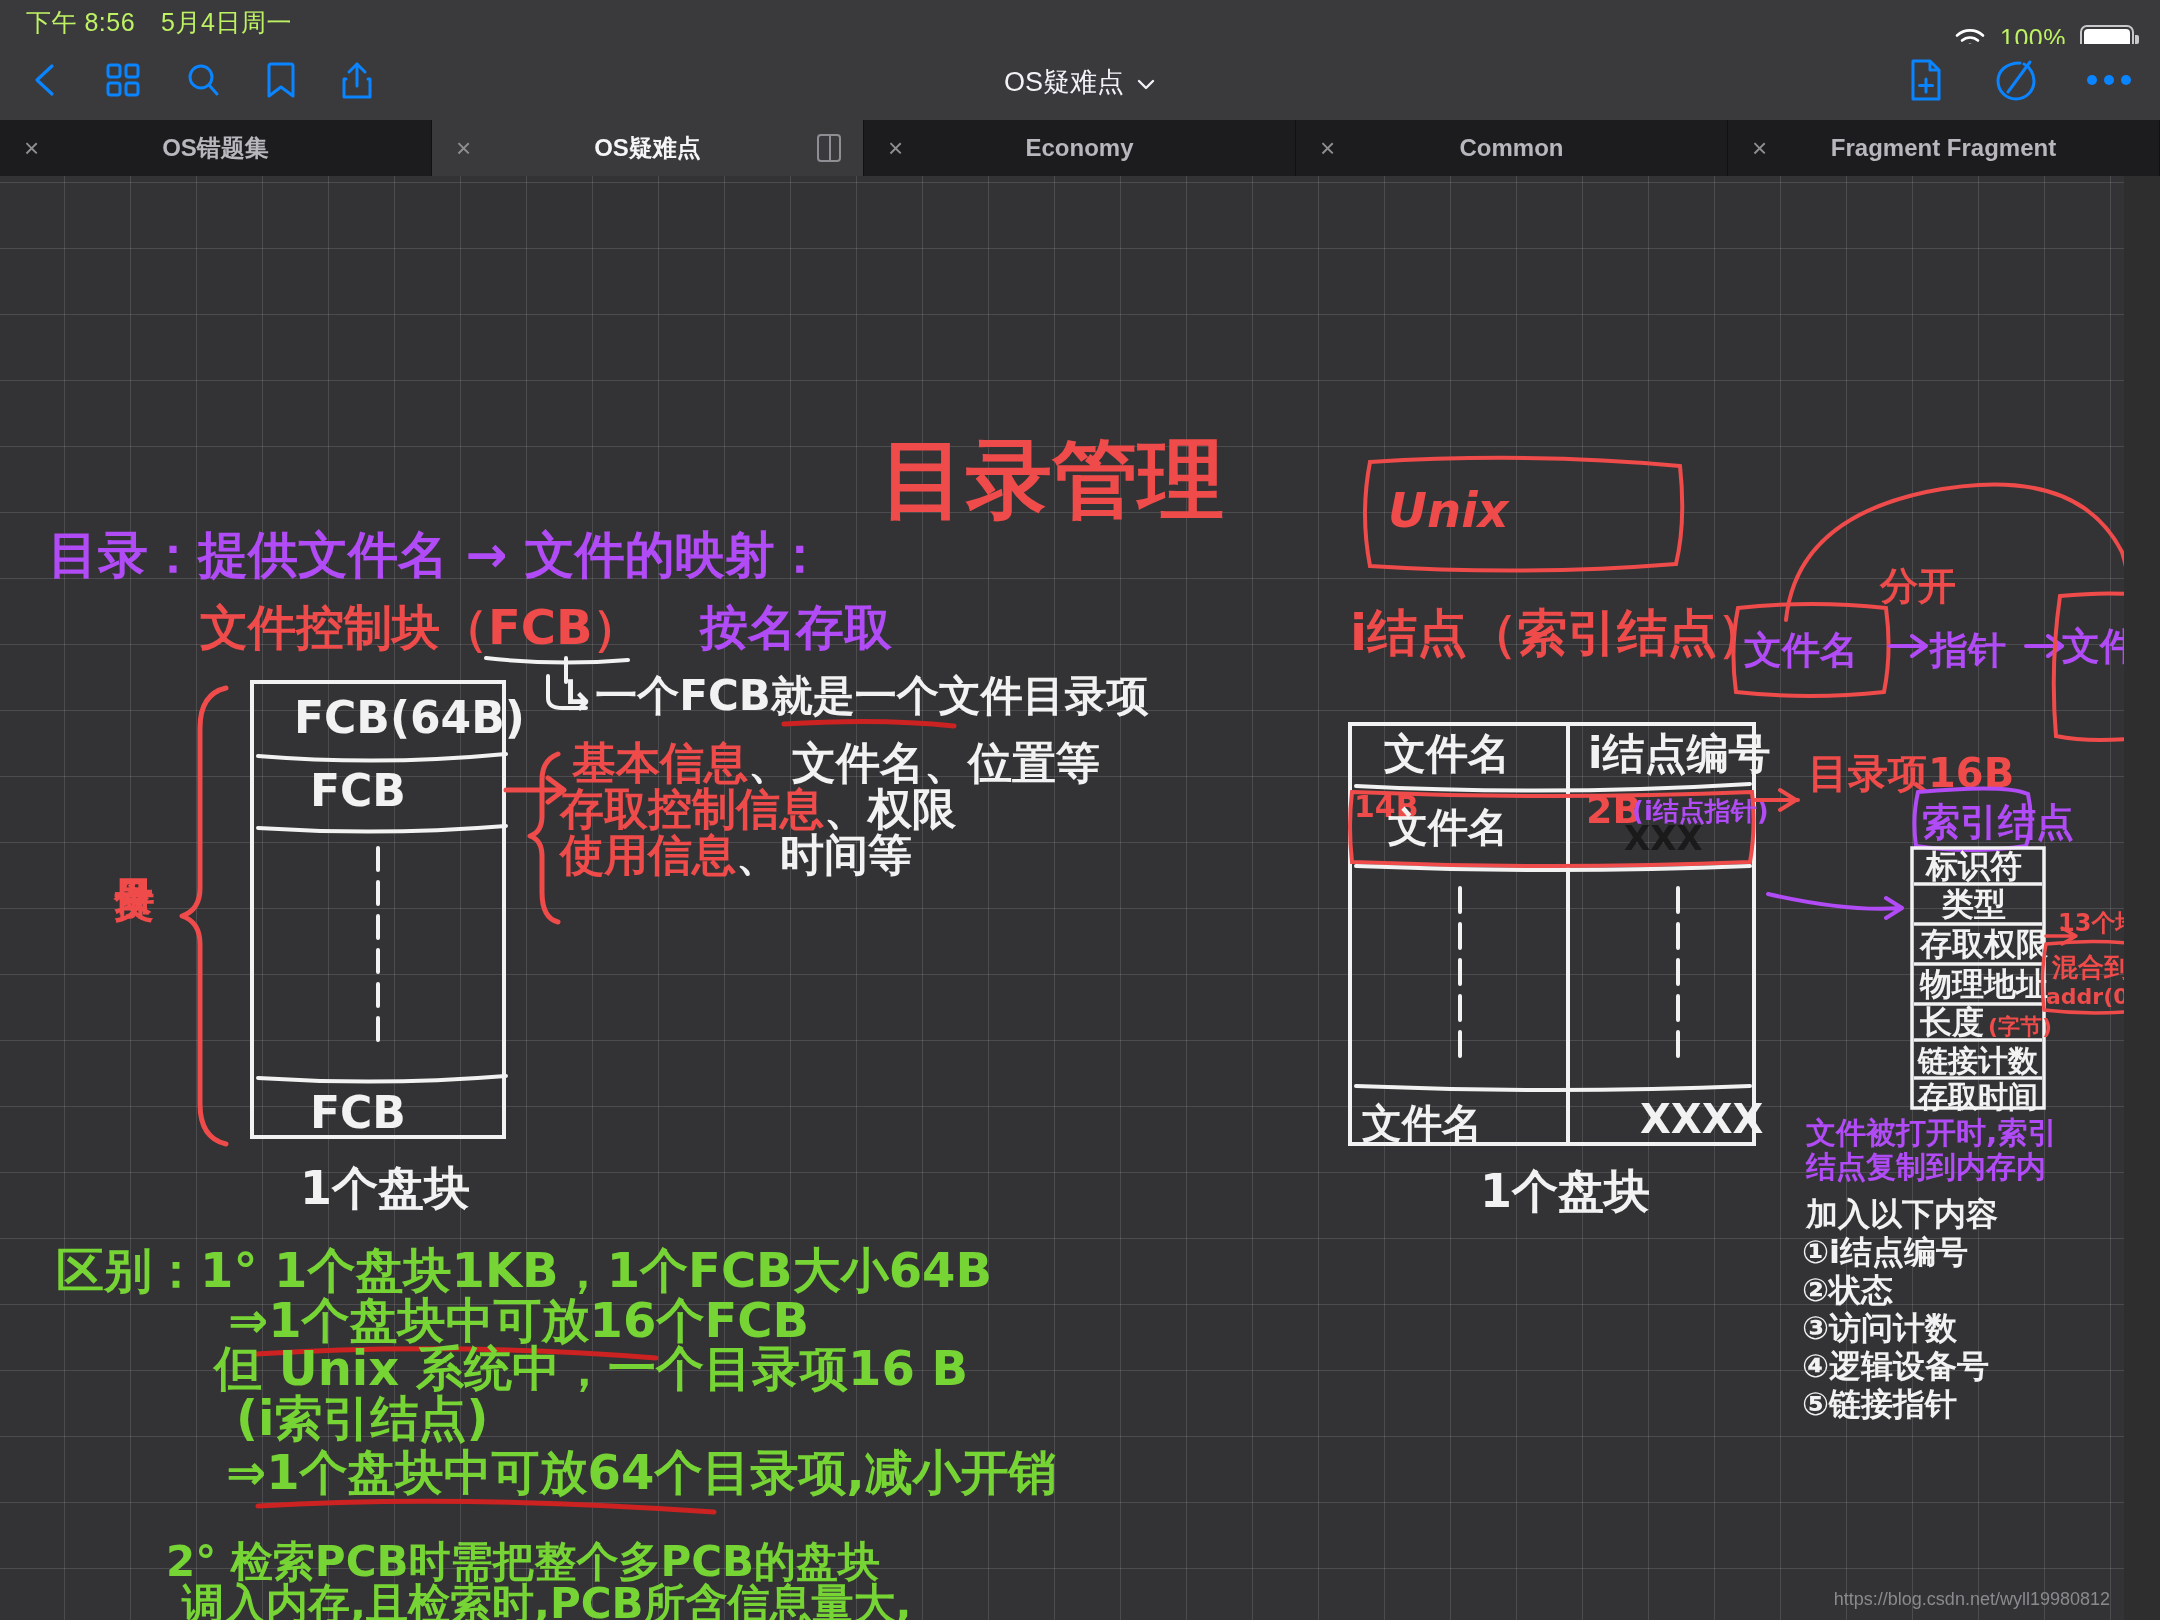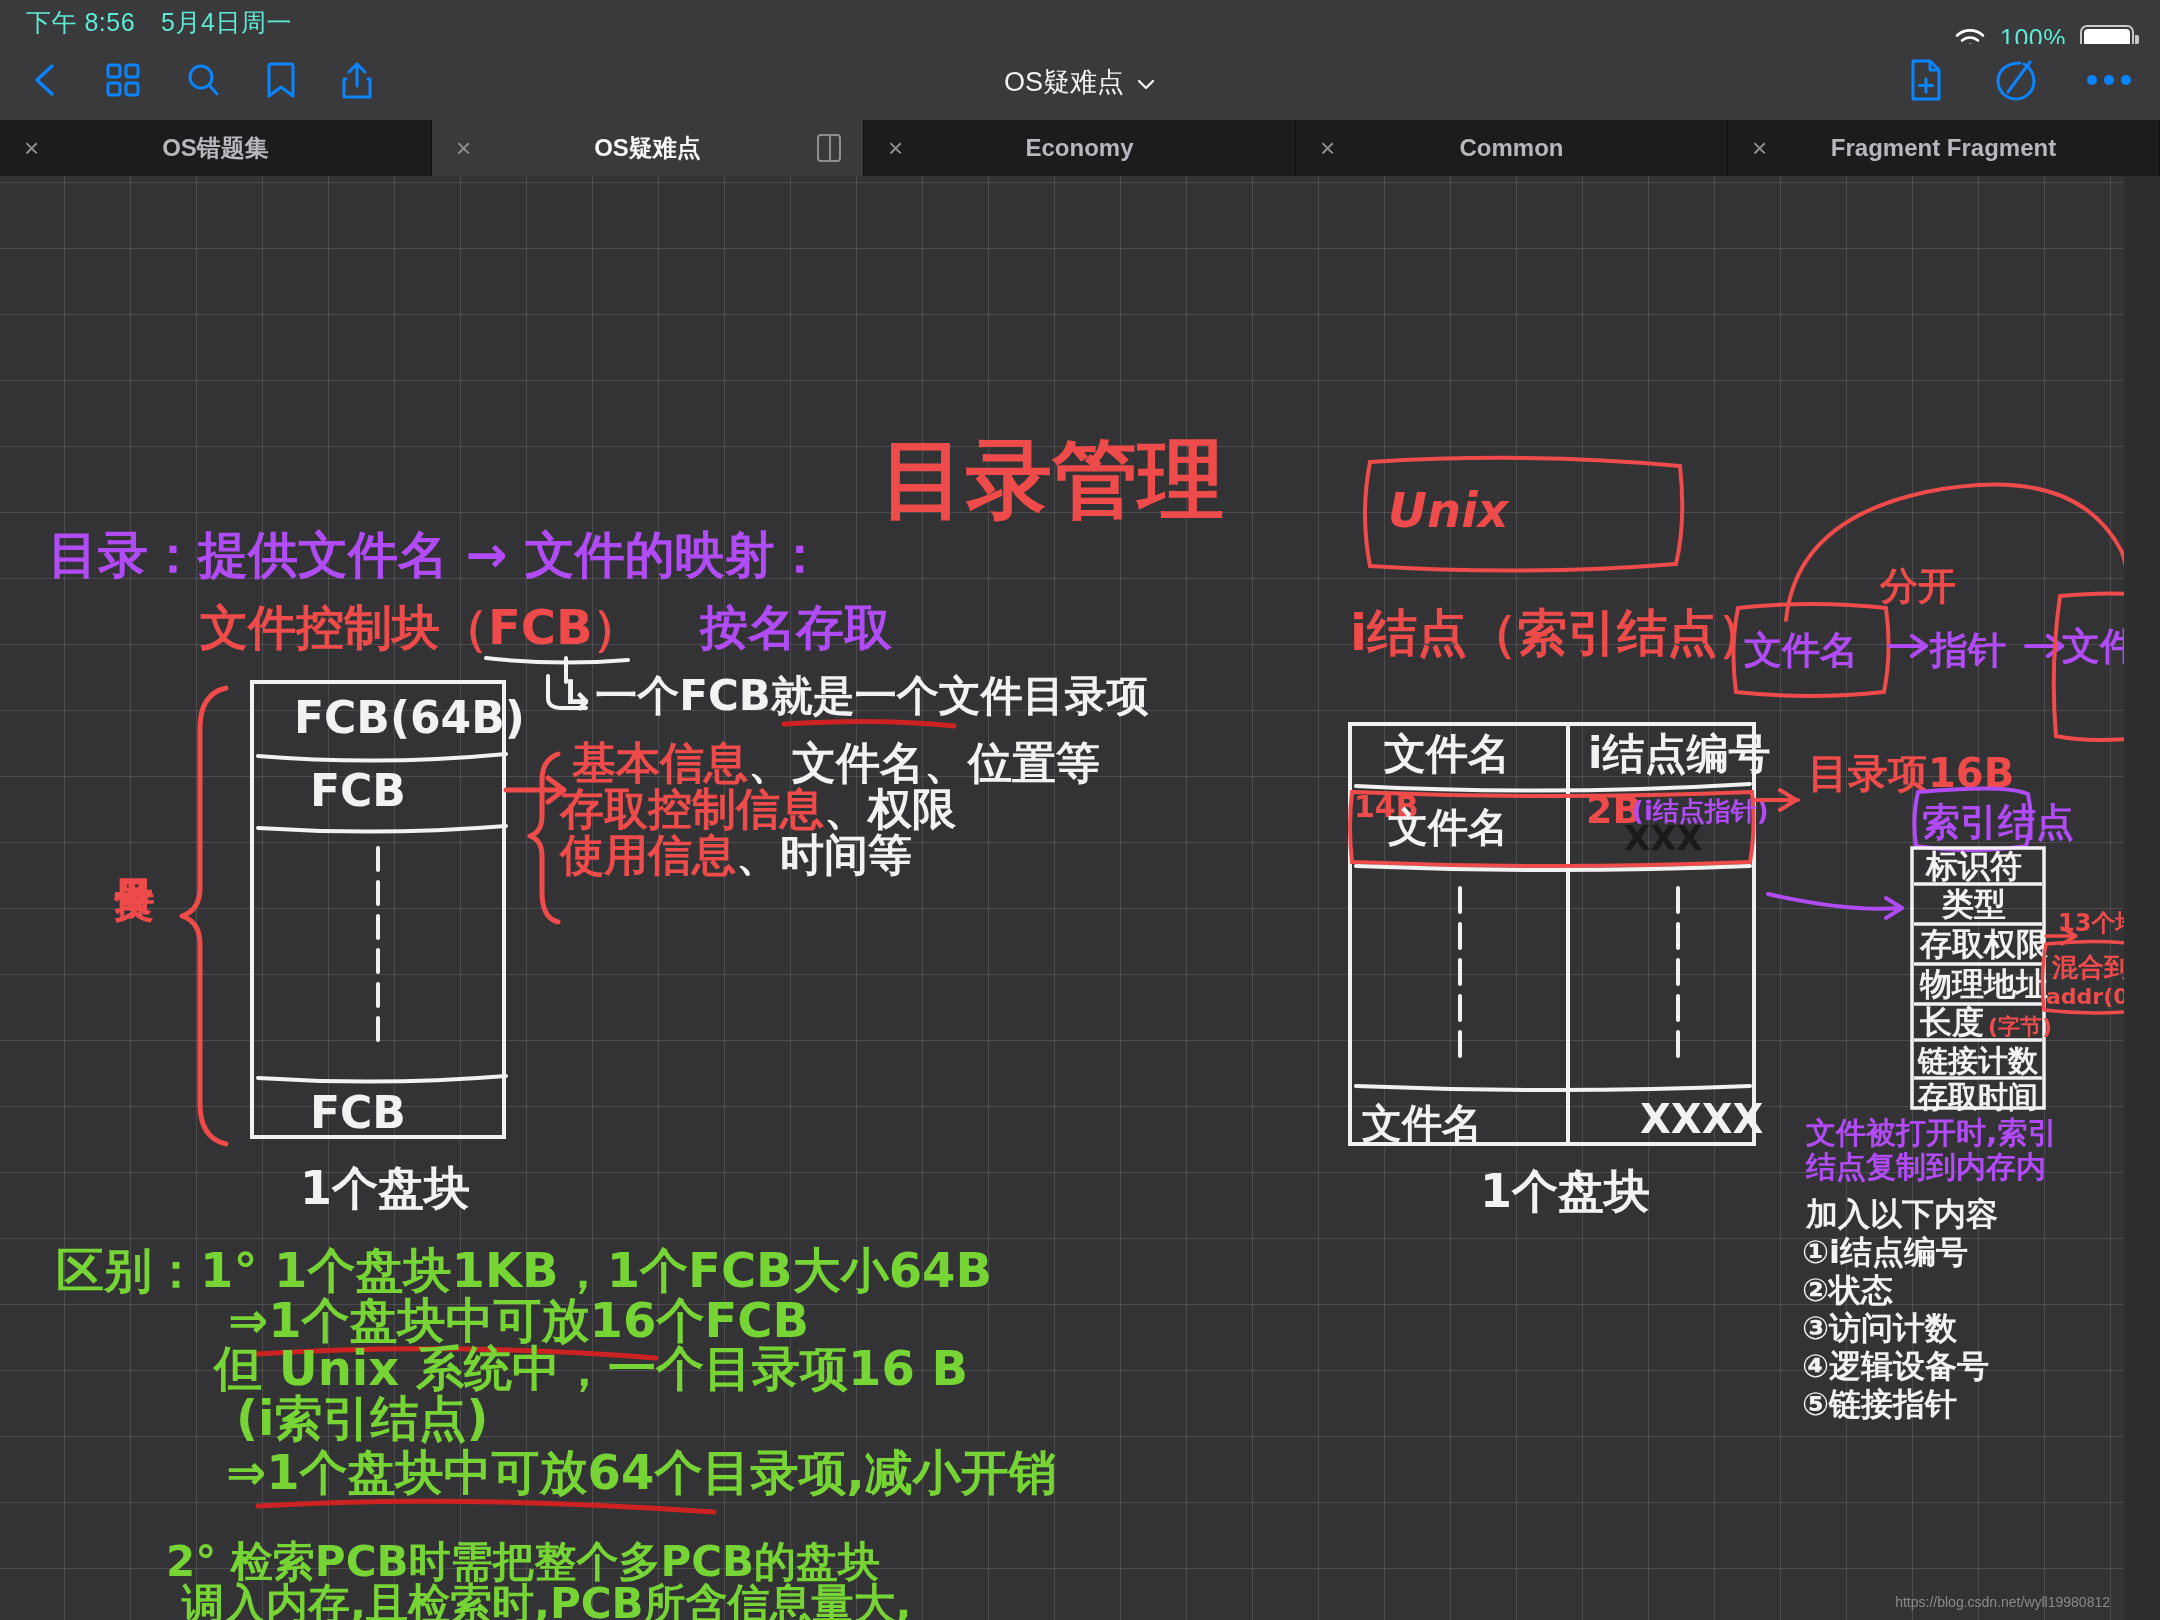--- a/index.html
+++ b/index.html
@@ -4,21 +4,21 @@
 <style>
   * { box-sizing: border-box; margin: 0; padding: 0; }
   html, body {
     width: 2160px; height: 1620px;
     background: #2e2e2e; overflow: hidden;
     font-family: "Liberation Sans", sans-serif;
   }
 
   
   .statusbar {
-    height: 44px; background: #3a3a3c; color: #5eead4;
+    height: 44px; background: #3a3a3c; color: #bef264;
     display: flex; align-items: center; padding: 0 26px;
     font-size: 25px; letter-spacing: .5px;
   }
   .sb-left { display: flex; align-items: center; gap: 26px; }
   .sb-right { margin-left: auto; display: flex; align-items: center; gap: 14px; margin-top: 32px; }
   .wifi { width: 32px; height: 24px; display: block; }
   .batt { width: 54px; height: 26px; border: 2.5px solid #c9c9cc;
     border-radius: 7px; position: relative; }
   .batt::after { content: ""; position: absolute; right: -7px; top: 8px;
     width: 4px; height: 9px; background: #c9c9cc; border-radius: 0 2px 2px 0; }
@@ -60,21 +60,21 @@
   .canvas { position: relative; width: 2124px; height: 1444px; background: #333335;
     background-image:
       linear-gradient(to right, rgba(255,255,255,.12) 1.5px, transparent 1.5px),
       linear-gradient(to bottom, rgba(255,255,255,.12) 1.5px, transparent 1.5px);
     background-size: 66px 66px; background-position: -2px 6px; overflow: hidden; text-align: center; }
   .canvas svg { position: absolute; left: 0; top: 0; }
 
   .hw { font-family: "DejaVu Sans", sans-serif; font-weight: 600;
         dominant-baseline: middle; }
   .wm { position: absolute; right: 14px; bottom: 10px;
-        color: #8a8a8e; font-size: 14px; }
+        color: #8a8a8e; font-size: 18px; }
 </style>
 </head>
 <body>
 
 <div class="statusbar">
   <div class="sb-left">
     <span>下午 8:56</span>
     <span>5月4日周一</span>
   </div>
   <div class="sb-right">

